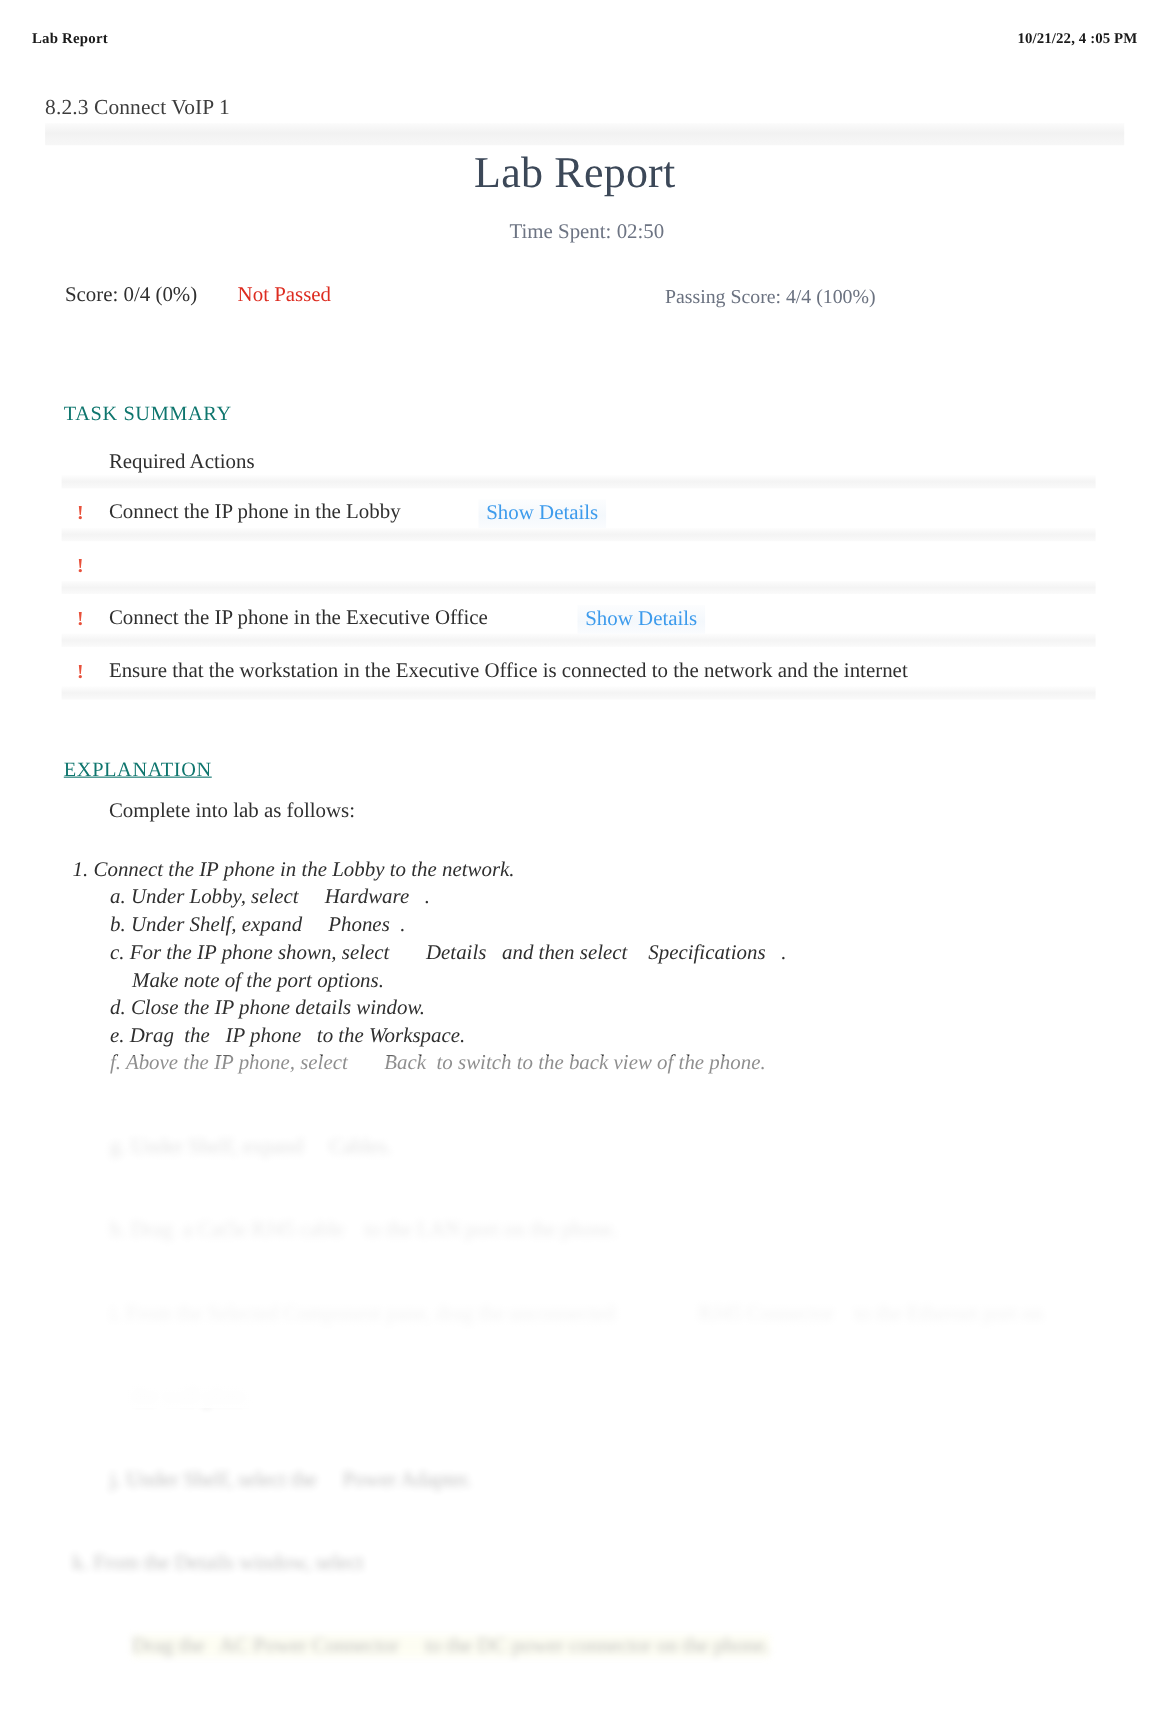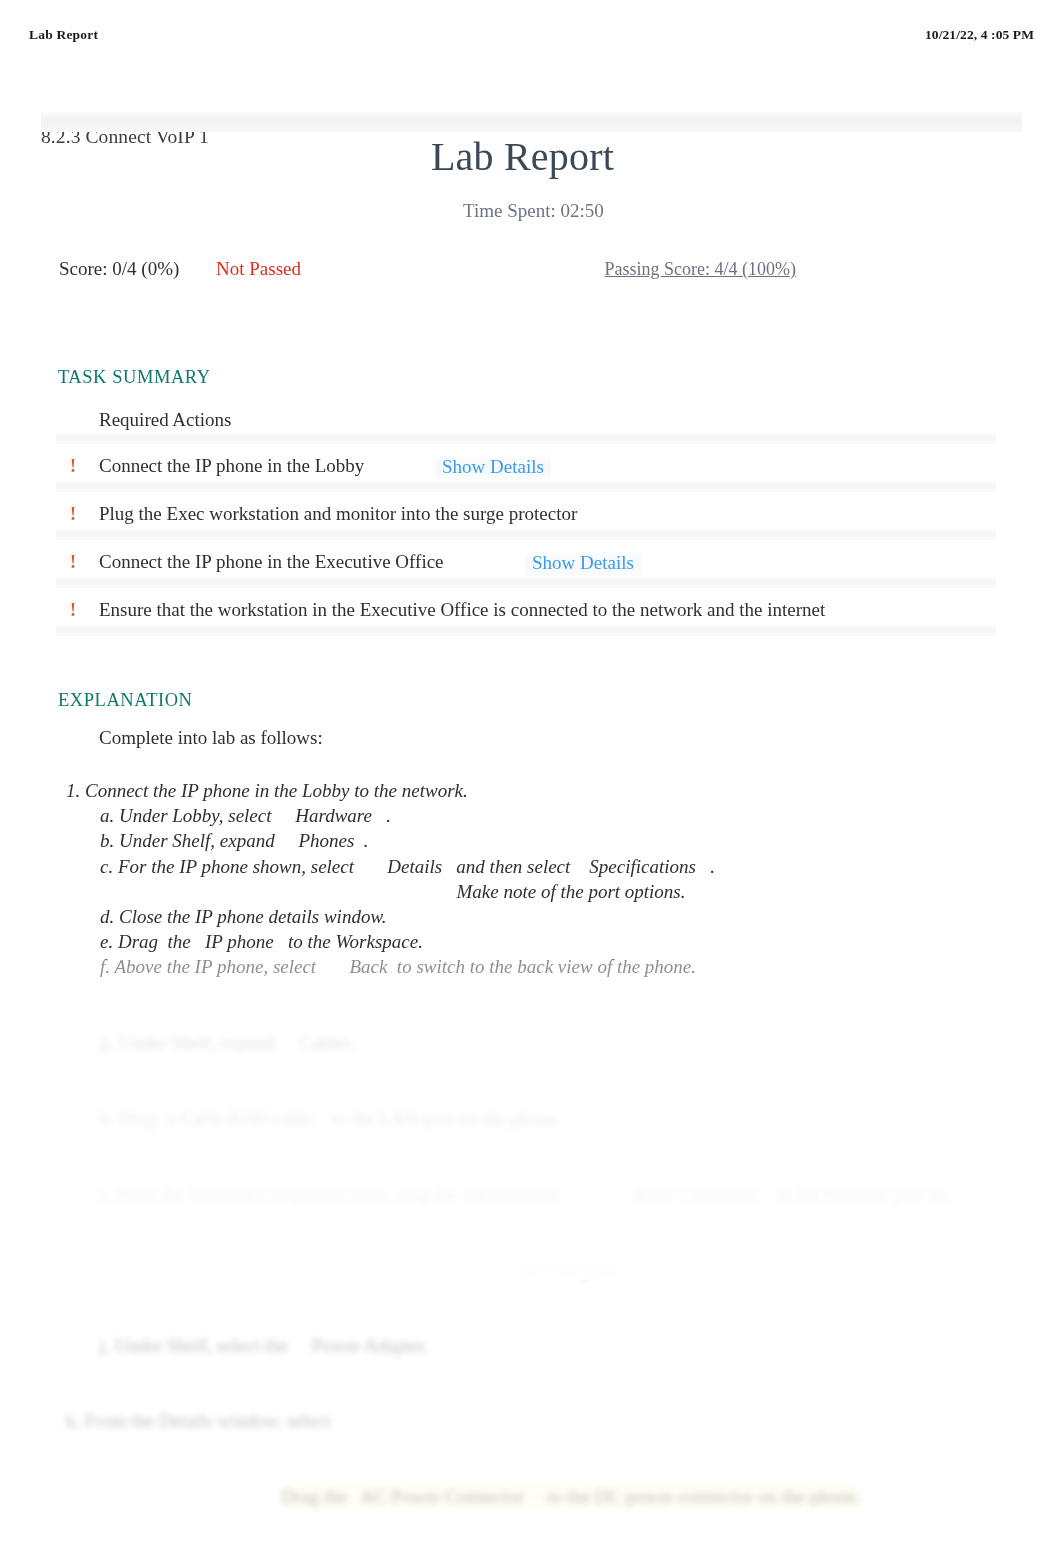--- a/index.html
+++ b/index.html
@@ -43,21 +43,20 @@
   }
 
   
   .lab-id {
     position: absolute;
     top: 88px;
     left: 41px;
     font-size: 19.5px;
     color: #3d3d3d;
     letter-spacing: 0.1px;
-    margin-top: 38px;
   }
   .top-band {
     position: absolute;
     top: 112px;
     left: 41px;
     width: 981px;
     height: 20px;
     background: linear-gradient(to bottom, #fbfbfb 0%, #f2f2f2 45%, #f7f7f7 100%);
   }
 
@@ -103,32 +102,31 @@
     top: 0;
     font-size: 19px;
     color: #dd2c20;
   }
   .passing-score {
     position: absolute;
     right: 76px;
     top: 1px;
     font-size: 18px;
     color: #6b7280;
-    text-decoration: underline;
   }
 
   
   .section-heading {
     position: absolute;
     font-size: 18.5px;
     color: #0f766e;
     letter-spacing: 0.55px;
   }
   #task-summary-heading { top: 367px; left: 58px; }
-  #explanation-heading  { top: 690px; left: 58px; }
+  #explanation-heading  { top: 690px; left: 58px; text-decoration: underline; }
 
   .sub-heading {
     position: absolute;
     font-size: 19px;
     color: #2f2f2f;
     margin-left: 36px;
   }
   #required-actions-heading { top: 409px; left: 63px; }
   #complete-lab-heading     { top: 727px; left: 63px; }
 
@@ -193,21 +191,21 @@
     left: 62px;
     width: 960px;
     font-size: 19px;
     color: #2f2f2f;
     line-height: 25.2px;
     font-style: italic;
   }
   .step-line { white-space: pre; }
   .lvl1 { padding-left: 4px; }
   .lvl2 { padding-left: 38px; }
-  .lvl3 { padding-left: 58px; text-align: center; }
+  .lvl3 { padding-left: 58px; }
 
   
   .blurred-tail {
     position: absolute;
     top: 980px;
     left: 62px;
     width: 960px;
     font-size: 19px;
     line-height: 25.2px;
     color: #2f2f2f;
@@ -261,21 +259,20 @@
   <div class="action-row">
     <div class="action-band"></div>
     <span class="action-bang">!</span>
     <span class="action-text">Connect the IP phone in the Lobby</span>
     <span class="show-details" style="left:379px;">Show Details</span>
   </div>
 
   <div class="action-row">
     <div class="action-band"></div>
     <span class="action-bang">!</span>
-    <span class="action-text">Plug the Exec workstation and monitor into the surge protector</span>
   </div>
 
   <div class="action-row">
     <div class="action-band"></div>
     <span class="action-bang">!</span>
     <span class="action-text">Connect the IP phone in the Executive Office</span>
     <span class="show-details" style="left:469px;">Show Details</span>
   </div>
 
   <div class="action-row">

